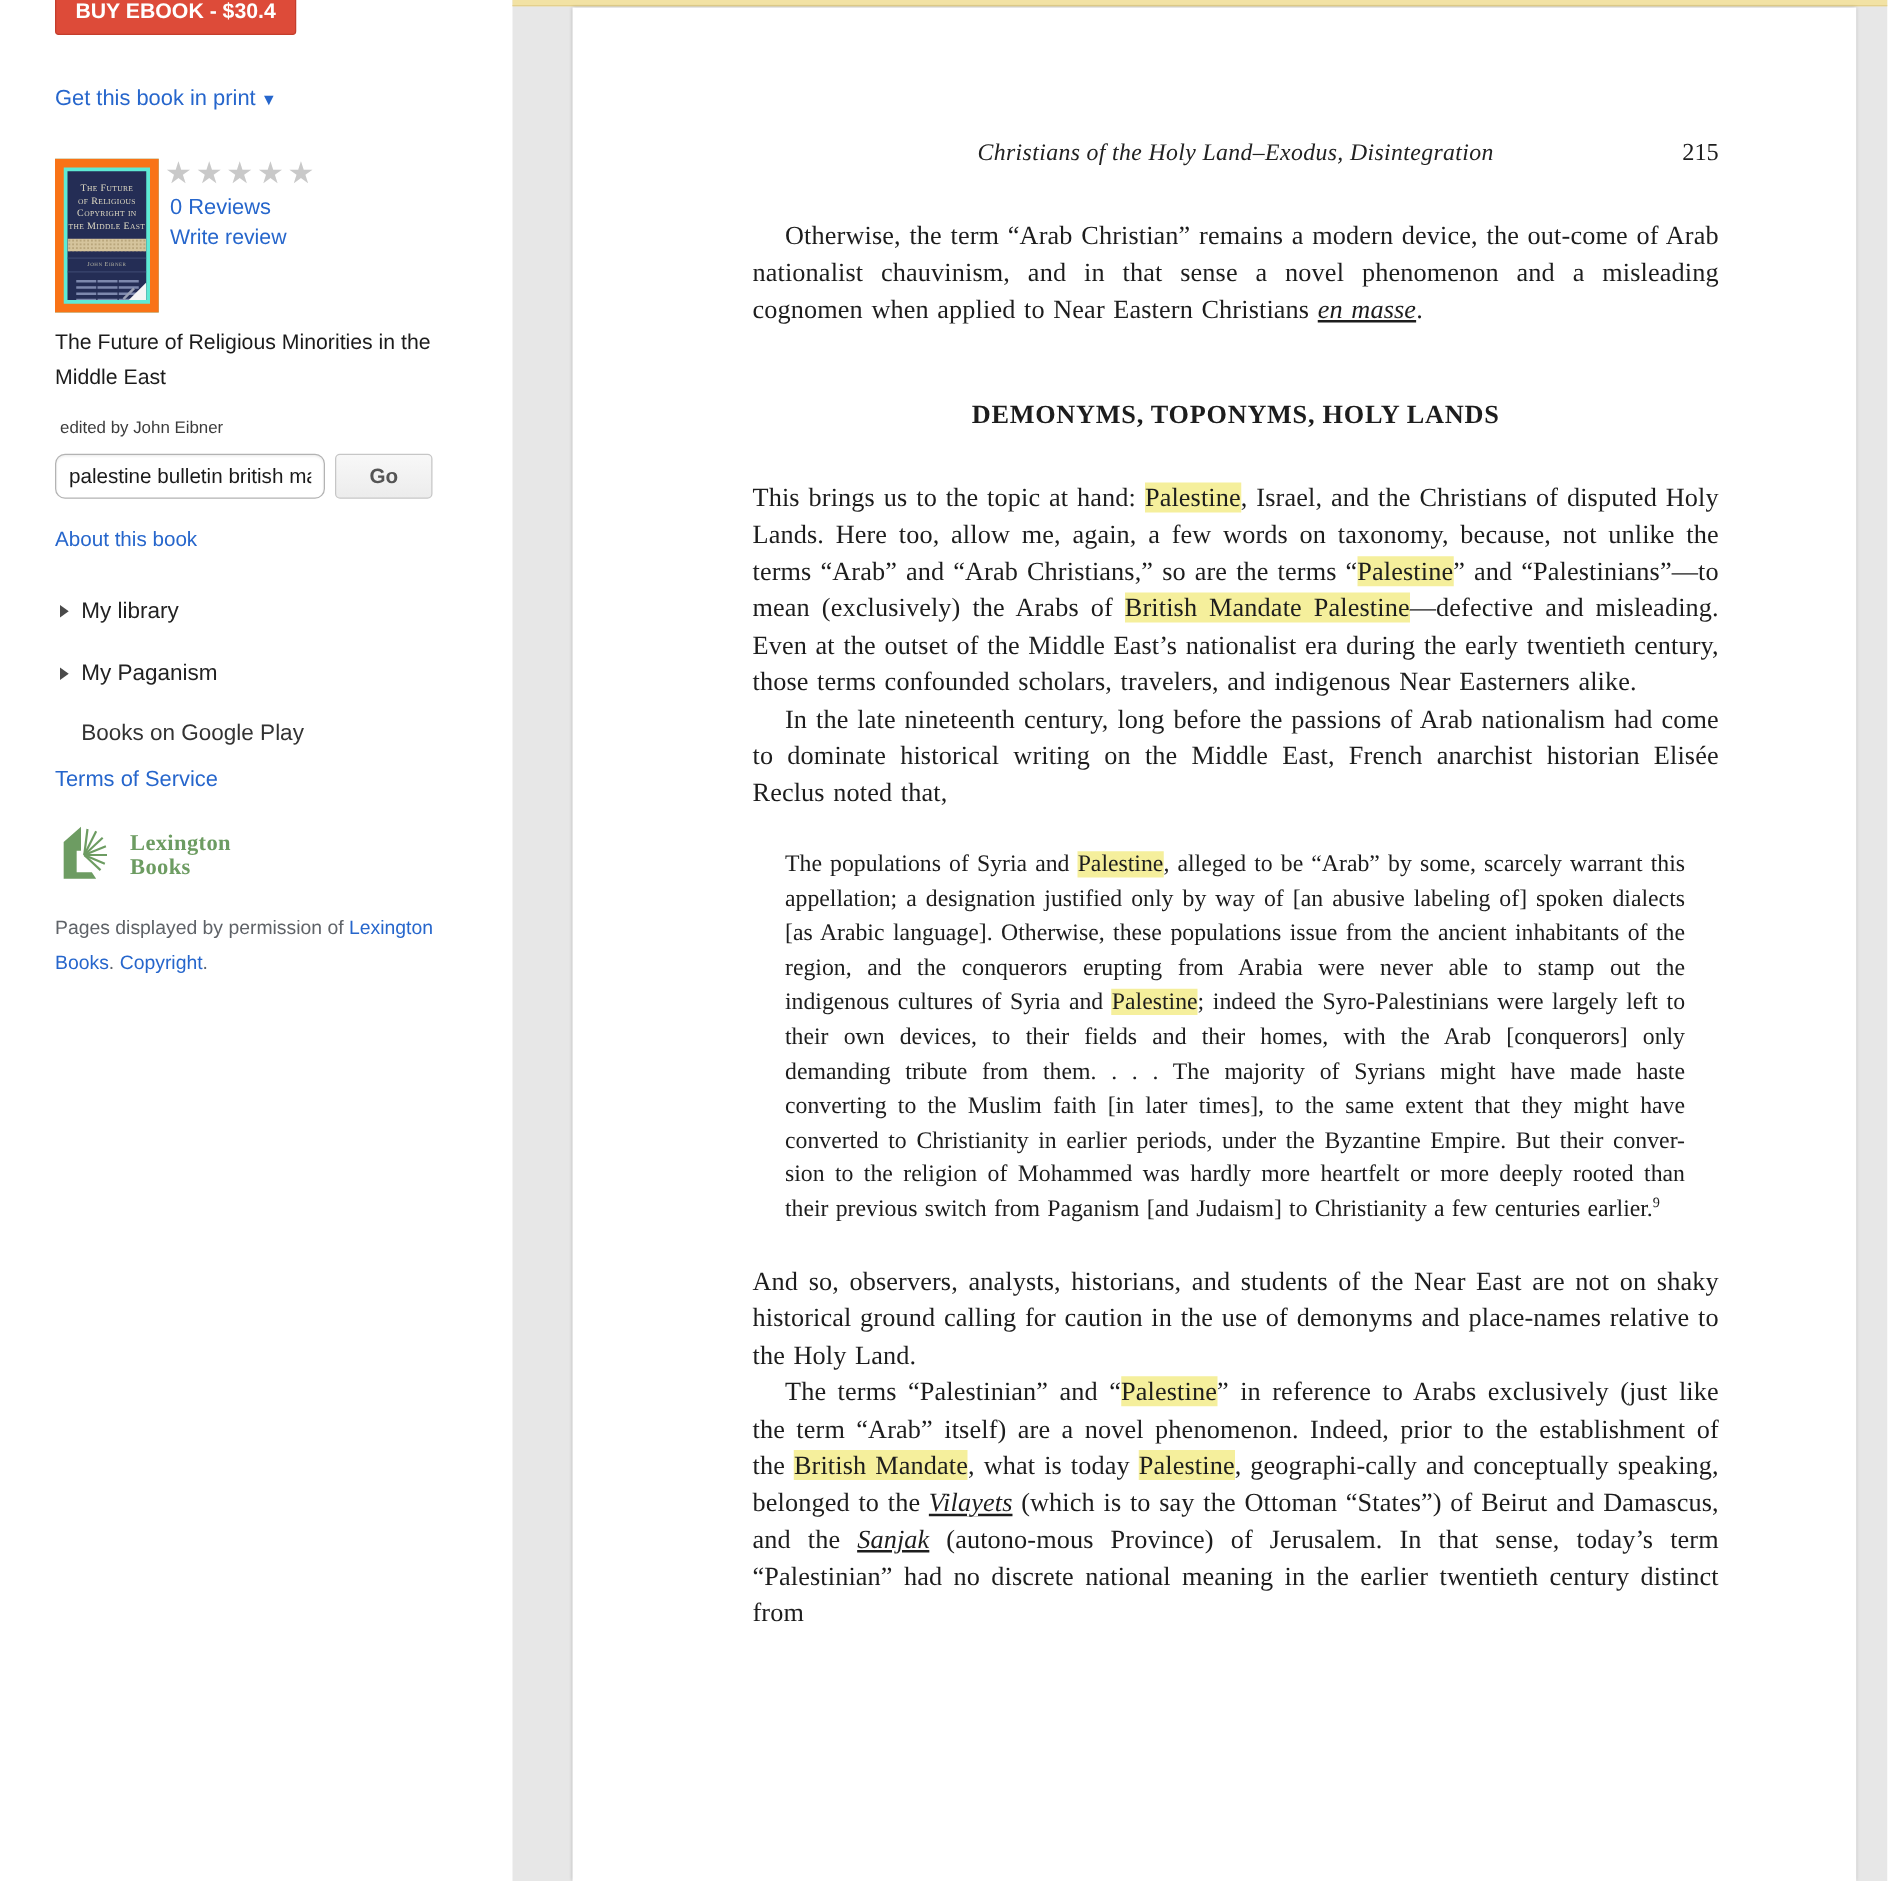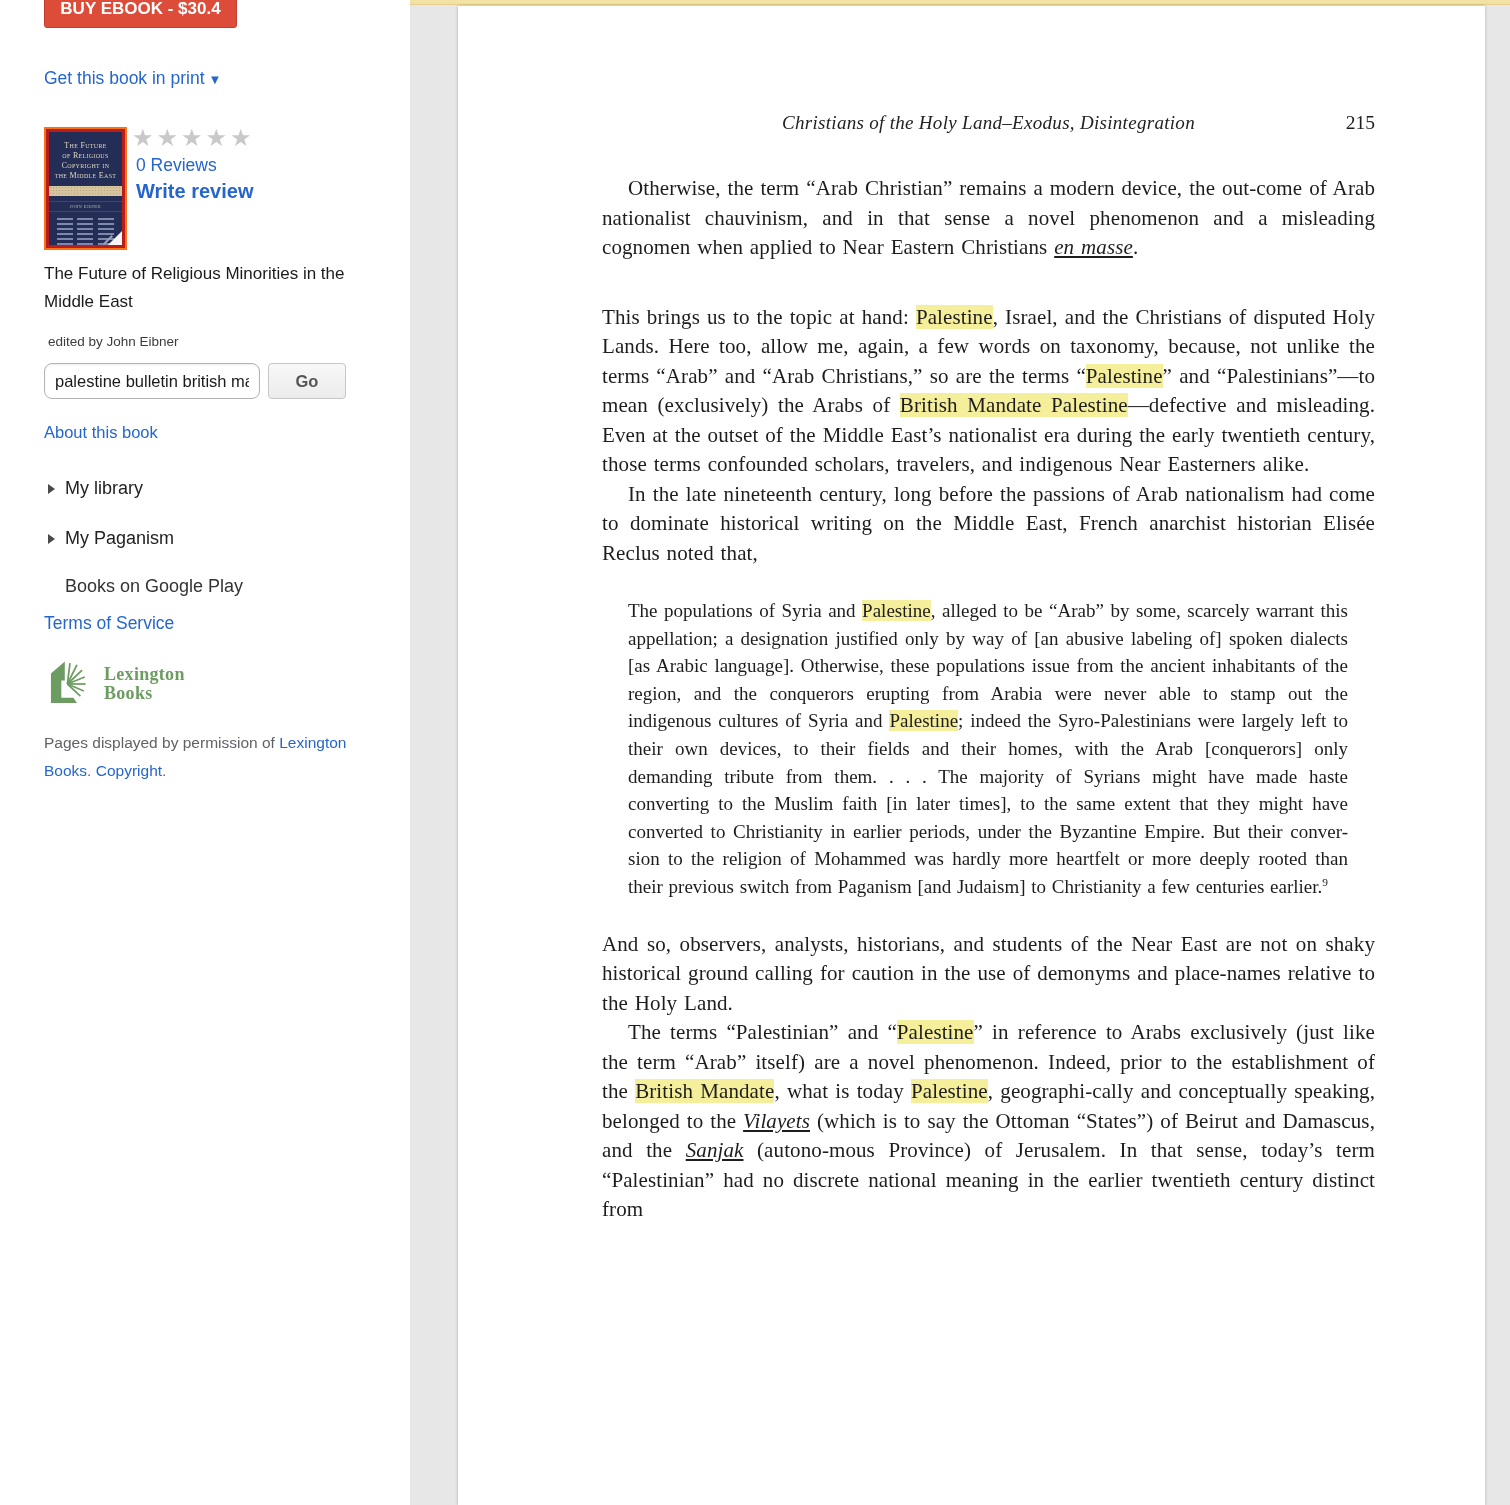--- a/index.html
+++ b/index.html
@@ -11,41 +11,41 @@
   #sidebar { position:absolute; left:0; top:0; width:410px; height:1504px; background:#fff;padding-left:16px; }
   .buy-btn { position:absolute; left:44px; top:-13px; width:193px; height:41px;
     background:#dd4b39; border:1px solid #c43d2c; border-radius:3px; color:#fff;
     font-size:17px; font-weight:bold; line-height:41px; text-align:center;
     white-space:nowrap; overflow:hidden; cursor:pointer; }
   .blue-link { color:#2666cc; text-decoration:none; cursor:pointer; }
   .get-print { position:absolute; left:44px; top:68px; font-size:17.5px; }
   .get-print .caret { font-size:13px; color:#2666cc; margin-left:4px; }
 
   .cover { position:absolute; left:44px; top:127px; width:83px; height:123px;
-    background:#b91c1c; border:2px solid #f97316; padding:3px; }
+    background:#5eead4; border:7px solid #f97316; padding:3px; }
   .cover-inner { position:relative; width:100%; height:100%; background:#242d55; overflow:hidden; }
   .cover-title { margin-top:9px; text-align:center; font-family:"Liberation Serif", serif;
     font-variant:small-caps; font-size:8px; line-height:10px; color:#ddd8c2; letter-spacing:.3px; }
   .cover-band { margin-top:5px; height:10px; background:#d5c49d;
     background-image:radial-gradient(#b9a67c 1px, transparent 1px); background-size:3px 3px; }
   .cover-editor { margin-top:5px; text-align:center; font-family:"Liberation Serif", serif;
     font-size:5px; color:#b9b8a6; border-top:1px solid #3a466f; border-bottom:1px solid #3a466f;
     padding:2px 0; font-variant:small-caps; letter-spacing:.4px; }
   .cover-contribs { display:flex; justify-content:space-around; margin-top:6px; padding:0 6px; }
   .cover-col { display:flex; flex-direction:column; gap:3px; }
   .cover-col b { display:block; width:16px; height:2px; background:#7d88ad; }
   .cover-curl { position:absolute; right:0; bottom:0; width:0; height:0;
     border-bottom:14px solid #f5f5f5; border-left:14px solid transparent; }
   .cover-curl-shadow { position:absolute; right:8px; bottom:4px; width:12px; height:2px;
     background:#9aa0b5; transform:rotate(-45deg); }
 
   .stars { position:absolute; left:132px; top:124px; font-size:24px; color:#c9c9c9;
     letter-spacing:3px; }
   .reviews-link { position:absolute; left:136px; top:155px; font-size:17.5px; }
-  .write-review-link { position:absolute; left:136px; top:180px; font-size:20px;font-weight:bold; }
+  .write-review-link { position:absolute; left:136px; top:180px; font-size:17px; }
 
   .book-title { position:absolute; left:44px; top:260px; width:330px; font-size:17px;
     font-weight:normal; line-height:28px; color:#1b1b1b; }
   .byline { position:absolute; left:48px; top:334px; font-size:13.5px; color:#3c3c3c; }
 
   .search-input { position:absolute; left:44px; top:363px; width:216px; height:36px;
     border:1px solid #b3b3b3; border-radius:8px; padding:0 10px; font-size:16.5px;
     color:#1a1a1a; font-family:"Liberation Sans", sans-serif; outline:none;
     box-shadow:inset 0 1px 2px rgba(0,0,0,.08); }
   .go-btn { position:absolute; left:268px; top:363px; width:78px; height:36px;
@@ -198,20 +198,21 @@
 
     <div class="book-page">
 
       <div class="running-row">
         <span class="running-head">Christians of the Holy Land–Exodus, Disintegration</span>
         <span class="page-num">215</span>
       </div>
 
       <p class="body-para indent p1"><span>Otherwise, the term “Arab Christian” remains a modern device, the out-come of Arab nationalist chauvinism, and in that sense a novel phenomenon and a misleading cognomen when applied to Near Eastern Christians </span><em>en masse</em><span>.</span></p>
 
+      <h2 class="section-heading">DEMONYMS, TOPONYMS, HOLY LANDS</h2>
 
       <p class="body-para p2"><span>This brings us to the topic at hand: </span><span class="hl">Palestine</span><span>, Israel, and the Christians of disputed Holy Lands. Here too, allow me, again, a few words on taxonomy, because, not unlike the terms “Arab” and “Arab Christians,” so are the terms “</span><span class="hl">Palestine</span><span>” and “Palestinians”—to mean (exclusively) the Arabs of </span><span class="hl">British Mandate Palestine</span><span>—defective and misleading. Even at the outset of the Middle East’s nationalist era during the early twentieth century, those terms confounded scholars, travelers, and indigenous Near Easterners alike.</span></p>
 
       <p class="body-para indent"><span>In the late nineteenth century, long before the passions of Arab nationalism had come to dominate historical writing on the Middle East, French anarchist historian Elisée Reclus noted that,</span></p>
 
       <p class="quote-para"><span>The populations of Syria and </span><span class="hl">Palestine</span><span>, alleged to be “Arab” by some, scarcely warrant this appellation; a designation justified only by way of [an abusive labeling of] spoken dialects [as Arabic language]. Otherwise, these populations issue from the ancient inhabitants of the region, and the conquerors erupting from Arabia were never able to stamp out the indigenous cultures of Syria and </span><span class="hl">Palestine</span><span>; indeed the Syro-Palestinians were largely left to their own devices, to their fields and their homes, with the Arab [conquerors] only demanding tribute from them. . . . The majority of Syrians might have made haste converting to the Muslim faith [in later times], to the same extent that they might have converted to Christianity in earlier periods, under the Byzantine Empire. But their conver-sion to the religion of Mohammed was hardly more heartfelt or more deeply rooted than their previous switch from Paganism [and Judaism] to Christianity a few centuries earlier.</span><sup>9</sup></p>
 
       <p class="body-para"><span>And so, observers, analysts, historians, and students of the Near East are not on shaky historical ground calling for caution in the use of demonyms and place-names relative to the Holy Land.</span></p>
 
       <p class="body-para indent"><span>The terms “Palestinian” and “</span><span class="hl">Palestine</span><span>” in reference to Arabs exclusively (just like the term “Arab” itself) are a novel phenomenon. Indeed, prior to the establishment of the </span><span class="hl">British Mandate</span><span>, what is today </span><span class="hl">Palestine</span><span>, geographi-cally and conceptually speaking, belonged to the </span><em>Vilayets</em><span> (which is to say the Ottoman “States”) of Beirut and Damascus, and the </span><em>Sanjak</em><span> (autono-mous Province) of Jerusalem. In that sense, today’s term “Palestinian” had no discrete national meaning in the earlier twentieth century distinct from</span></p>

